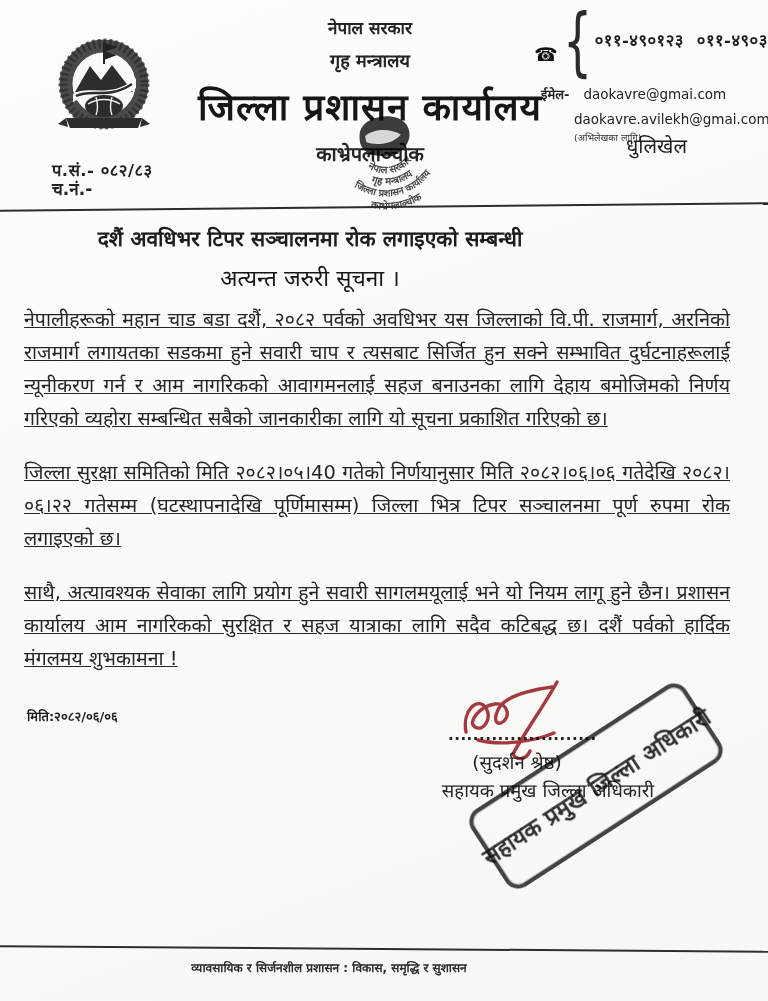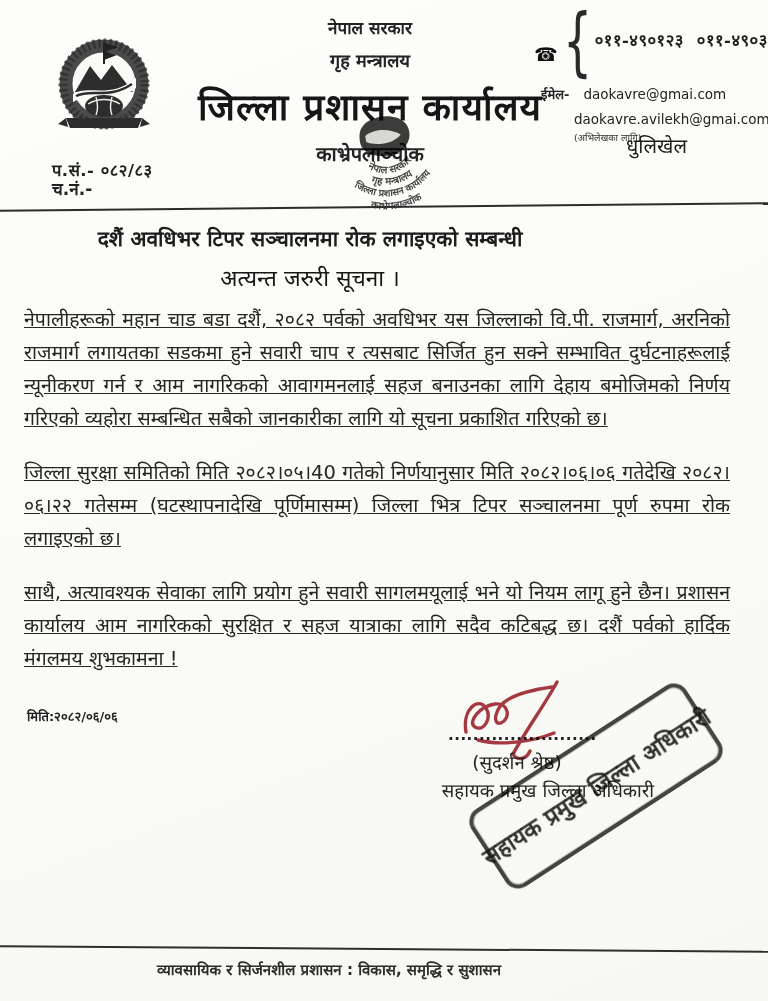--- a/index.html
+++ b/index.html
@@ -49,21 +49,21 @@
     left:468px; top:740px; width:248px; height:84px;
     transform:rotate(-33deg);
     border:4.5px solid rgba(28,28,28,.82); border-radius:15px;
     display:flex; align-items:center; justify-content:center;
     box-shadow:inset 0 0 0 1px rgba(28,28,28,.25);
     mix-blend-mode:multiply; filter:blur(.3px);
   }
   .officer-stamp span{font-size:23px; font-weight:bold; color:rgba(18,18,18,.88); white-space:nowrap;}
   
   .foot-rule{left:-6px; right:-6px; top:948px; border-top:2.4px solid #2e2e2e; transform:rotate(0.4deg);}
-  .foot-text{left:0; width:658px; top:959px; text-align:center; font-size:15px; font-weight:600; color:#2c2c2c;}
+  .foot-text{left:0; width:658px; top:959px; text-align:center; font-size:12px; font-weight:600; color:#2c2c2c;}
 </style>
 </head>
 <body>
 
 <div class="page">
 
   <svg class="abs emblem" width="112" height="102" viewBox="0 0 112 102">
     <g fill="none" stroke="#2a2a2a">
       <circle cx="56" cy="50" r="38" stroke-width="13" opacity="0.85"></circle>
       <circle cx="56" cy="50" r="41" stroke-width="9" stroke-dasharray="2.5 3" opacity="0.7"></circle>

